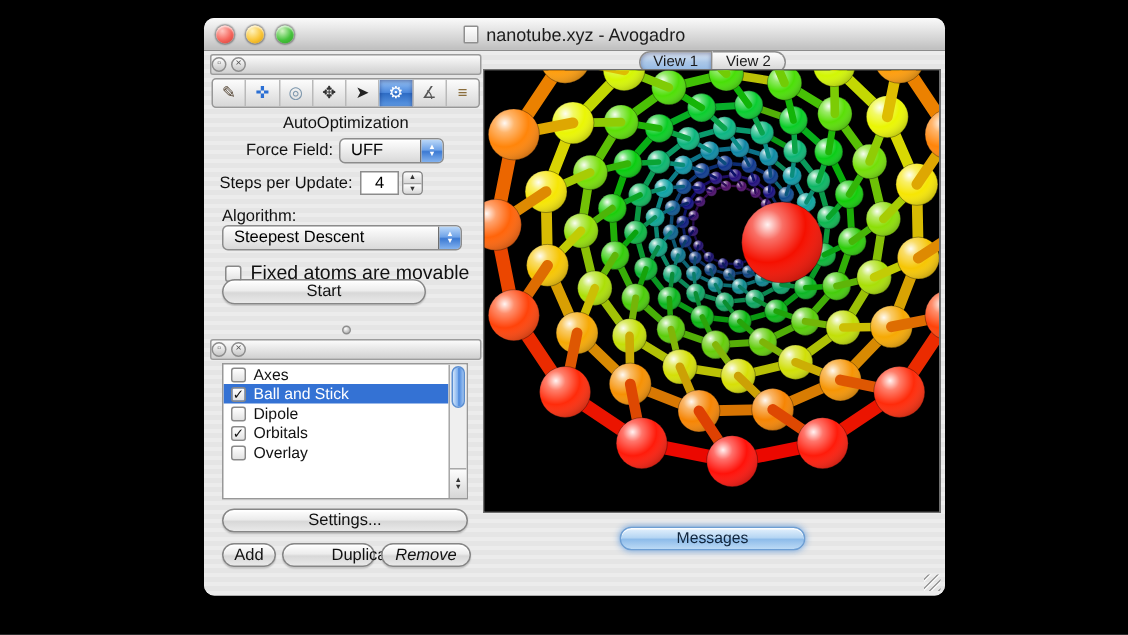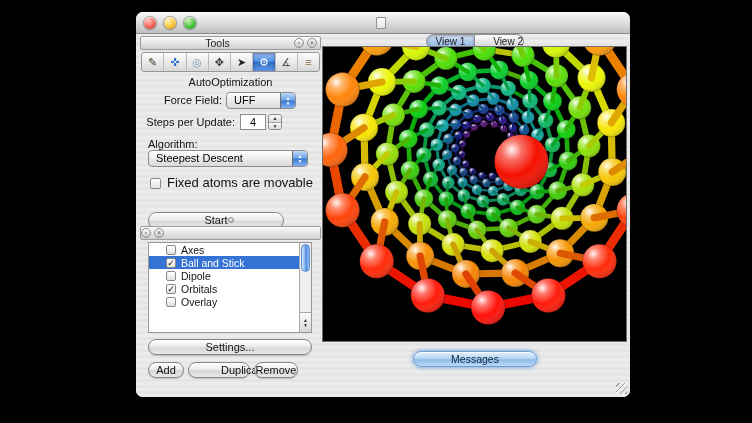--- a/index.html
+++ b/index.html
@@ -74,37 +74,37 @@
     border:1px solid #868686;border-radius:9px;font-size:11px;text-align:center;color:#111;
     box-shadow:inset 0 1px 0 #fff,0 1px 1px rgba(0,0,0,.18);}
 
   .splitter{position:absolute;left:0;top:181px;width:100%;height:6px;display:flex;justify-content:center;}
   .splitter i{width:6px;height:6px;border-radius:50%;
     background:radial-gradient(circle at 35% 30%,#fdfdfd,#a2a2a2);border:1px solid #8d8d8d;}
 
   .list-box{position:absolute;left:8px;top:206px;width:164px;height:91px;background:#fff;
     border:1px solid #989898;overflow:hidden;}
   .list-inner{position:absolute;left:0;top:0;right:12px;bottom:0;}
-  .list-row{height:13px;display:flex;align-items:center;gap:5px;padding-left:17px;
+  .list-row{height:13px;display:flex;align-items:center;gap:5px;padding-left:5px;
     font-size:10.5px;color:#111;}
   .list-row.selected{background:#3472d4;color:#fff;}
   .list-row .cb{width:10px;height:10px;flex:none;font-size:9px;line-height:9px;vertical-align:0;}
   .scroll{position:absolute;top:0;right:0;bottom:0;width:12px;background:#efefef;border-left:1px solid #a8a8a8;}
   .thumb{position:absolute;top:1px;left:1px;width:9px;height:28px;border-radius:5px;
     background:linear-gradient(90deg,#d3e5fa,#7fb0ee 45%,#4a87dc 55%,#9cc2f2);border:1px solid #5b8ed0;}
   .scroll-arrows{position:absolute;bottom:0;left:0;right:0;height:20px;border-top:1px solid #a8a8a8;
     background:linear-gradient(#fdfdfd,#d6d6d6);display:flex;flex-direction:column;align-items:center;justify-content:center;}
   .scroll-arrows span{font-size:5px;line-height:5px;color:#333;}
 
   
   .tabs{position:absolute;left:290px;top:0;height:15px;display:flex;}
   .tab{width:49px;height:15px;font-size:10px;line-height:14px;text-align:center;color:#1b1b1b;
     background:linear-gradient(#fdfdfd,#d2d2d2);border:1px solid #8d8d8d;}
   .tab:first-child{border-radius:8px 0 0 8px;}
-  .tab:last-child{border-radius:0 8px 8px 0;border-left:none;text-align:right;}
+  .tab:last-child{border-radius:0 8px 8px 0;border-left:none;}
   .tab.active{background:linear-gradient(#e2ebf6,#aac7e8 50%,#90b6e2);
     box-shadow:inset 0 1px 3px rgba(0,0,60,.35);}
 
   .viewport{position:absolute;left:186px;top:12px;width:305px;height:296px;background:#000;
     border:1px solid #6f6f6f;}
   .viewport svg{position:absolute;left:0;top:0;}
 
   .messages-btn{position:absolute;left:277px;top:317px;width:124px;height:16px;border-radius:9px;
     background:linear-gradient(#e6f2fd,#b6d6f3 45%,#8ebcea 55%,#bcdaf5);border:1px solid #6d9ed3;
     box-shadow:0 0 5px rgba(92,152,220,.95),inset 0 1px 0 rgba(255,255,255,.8);
@@ -119,30 +119,29 @@
 <div class="stage">
   <div class="window">
 
     <div class="titlebar">
       <div class="traffic">
         <span class="tl red"></span>
         <span class="tl yellow"></span>
         <span class="tl green"></span>
       </div>
       <div class="title-wrap">
-        <span class="doc-icon"></span>
+        <span class="doc-icon"></span><span>nanotube.xyz - Avogadro</span>
       </div>
     </div>
 
     <div class="content">
 
       <div class="dock">
 
         <div class="panel-header" style="top:0;">
-          <span class="panel-title">Tools</span>
           <span class="panel-btn">▫</span>
           <span class="panel-btn">×</span>
         </div>
 
         <div class="tool-strip" id="tool-strip">
             <div class="tool-btn">
               <span class="tool-glyph" style="color: rgb(74, 58, 40);">✎</span>
             </div>
             <div class="tool-btn">
               <span class="tool-glyph" style="color: rgb(43, 111, 212);">✜</span>
@@ -191,21 +190,21 @@
           <span class="pop-cap">
             <span>▲</span>
             <span>▼</span>
           </span>
         </div>
 
         <div class="cbrow" style="top:137px;">
           <span class="cb"></span><span class="lab">Fixed atoms are movable</span>
         </div>
 
-        <div class="aqua-btn" style="left:8px;top:176px;width:136px;height:17px;line-height:15px;">Start</div>
+        <div class="aqua-btn" style="left:8px;top:150px;width:136px;height:17px;line-height:15px;">Start</div>
 
         <div class="splitter">
             <i></i>
           </div>
 
         <div class="panel-header" style="top:190px;">
           <span class="panel-btn">▫</span>
           <span class="panel-btn">×</span>
         </div>
 
@@ -238,21 +237,21 @@
               <span>▲</span>
               <span>▼</span>
             </div>
           </div>
         </div>
 
         <div class="aqua-btn" style="left:8px;top:303px;width:164px;height:16px;line-height:14px;">Settings...</div>
 
         <div class="aqua-btn" style="left:8px;top:326px;width:36px;height:16px;line-height:14px;">Add</div>
         <div class="aqua-btn" style="left:48px;top:326px;width:62px;height:16px;line-height:14px;padding-left:32px;">Duplicate</div>
-        <div class="aqua-btn" style="left:114px;top:326px;width:44px;height:16px;line-height:14px;">Remove</div>
+        <div class="aqua-btn" style="left:114px;top:326px;width:60px;height:16px;line-height:14px;font-style:italic;">Remove</div>
       </div>
 
       <div class="tabs">
         <div class="tab active">View 1</div>
         <div class="tab">View 2</div>
       </div>
 
       <div class="viewport">
         <svg id="gl-render" width="303" height="294" viewBox="0 0 303 294">
             <defs>

